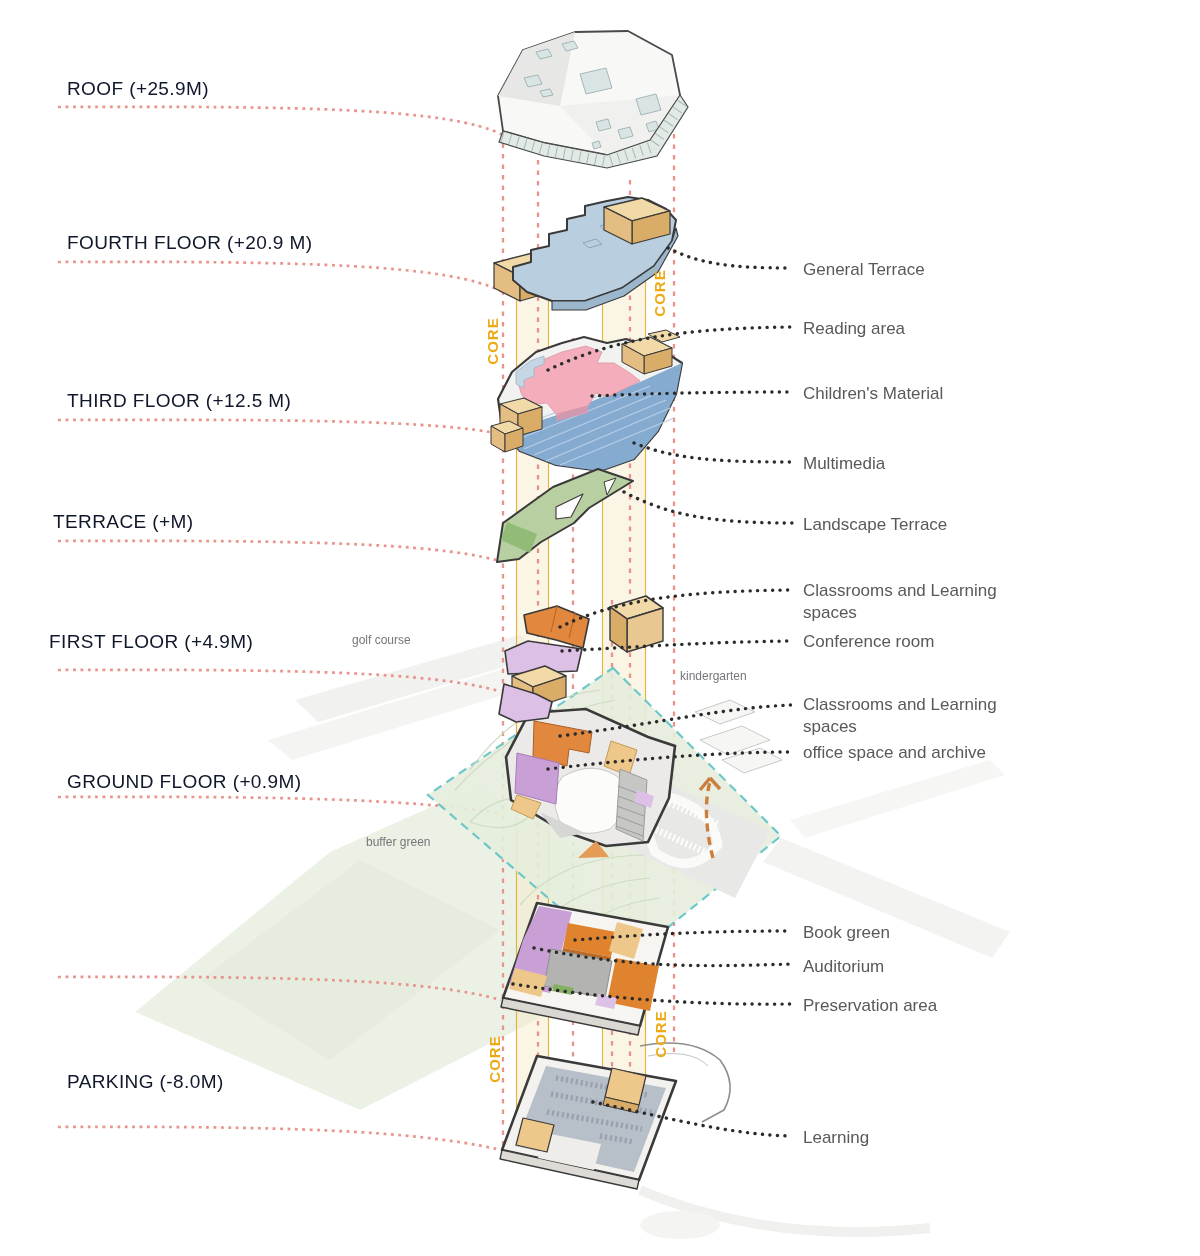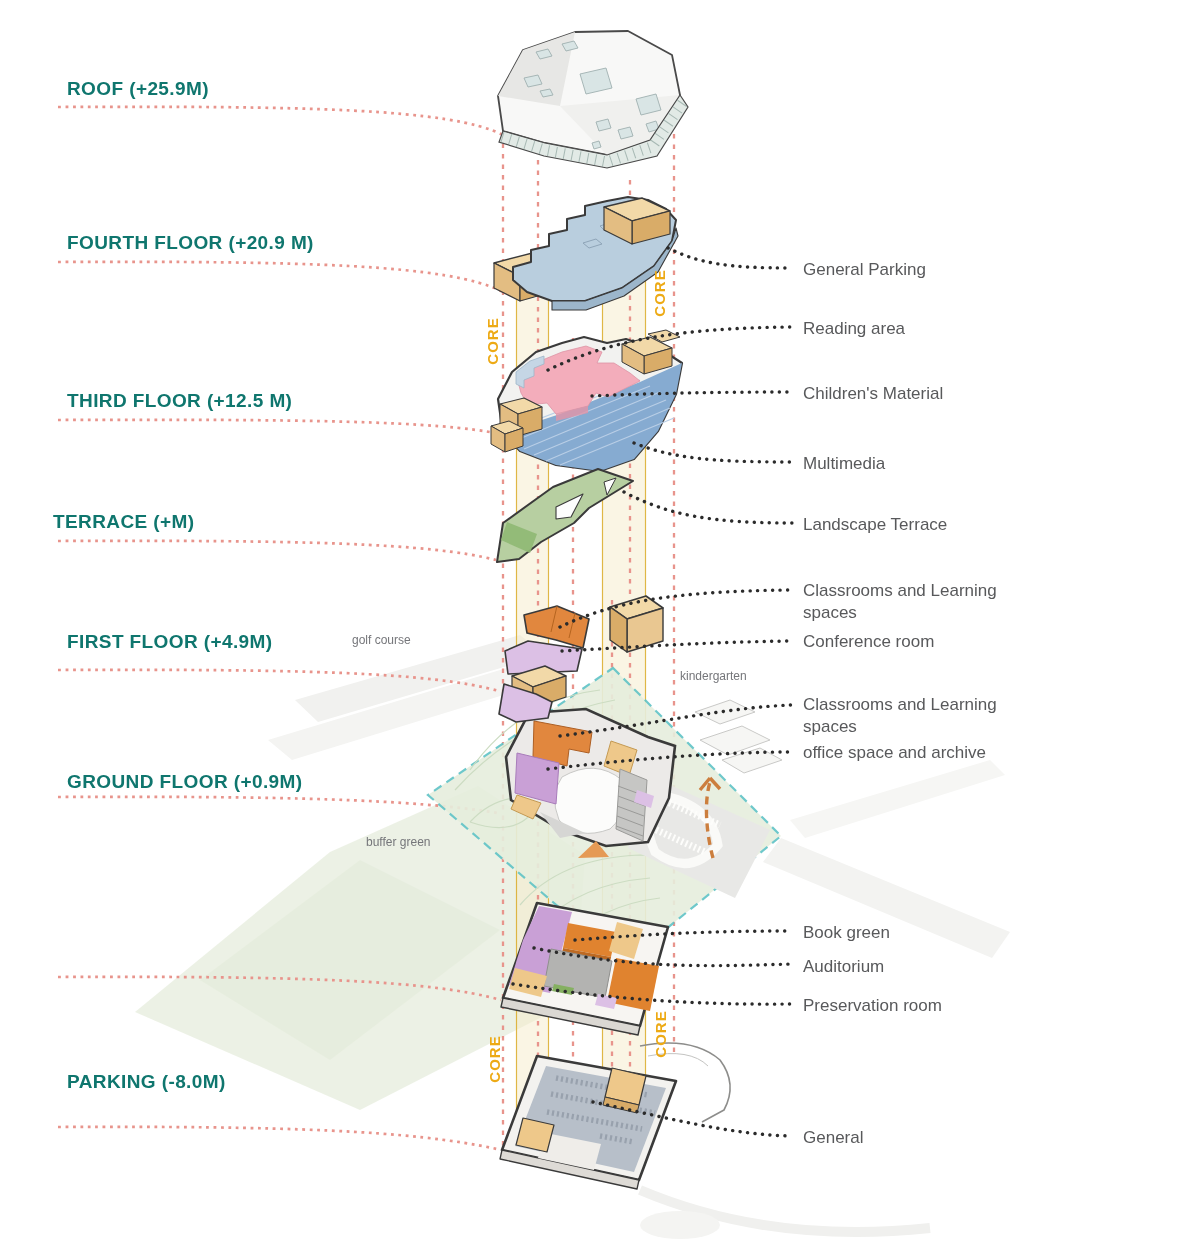--- a/index.html
+++ b/index.html
@@ -2,22 +2,22 @@
 <html><head>
 <meta charset="utf-8">
 <style>
   html,body{margin:0;padding:0;background:#ffffff;}
   #canvas{
     position:relative;width:1200px;height:1256px;background:#ffffff;overflow:hidden;
     font-family:"Liberation Sans",sans-serif;
   }
   #art{position:absolute;left:0;top:0;}
   .floor-label{
-    position:absolute;font-size:19px;color:#0f766e;letter-spacing:.4px;
-    white-space:nowrap;line-height:1.2;font-weight:bold;
+    position:absolute;font-size:19px;color:#0f172a;letter-spacing:.4px;
+    white-space:nowrap;line-height:1.2;
   }
   .prog-label{
     position:absolute;font-size:17px;color:#58595b;line-height:1.3;
   }
   .site-label{position:absolute;font-size:12px;color:#75767a;white-space:nowrap;}
   .core-label{
     position:absolute;font-size:15px;font-weight:bold;color:#edaa15;letter-spacing:1px;
     transform:translate(-50%,-50%) rotate(-90deg);white-space:nowrap;
   }
   .plead{stroke:#e8948c;stroke-width:2.7;fill:none;stroke-dasharray:2.8 4.6;}
@@ -241,37 +241,37 @@
     <path class="blead" d="M534,948 C640,970 720,966 792,964"></path>
     <path class="blead" d="M513,984 C620,1001 710,1005 792,1004"></path>
     <path class="blead" d="M593,1102 C660,1116 730,1135 792,1136"></path>
   </g>
 </svg>
 
 <div class="floor-label" style="left:67px;top:78px">ROOF (+25.9M)</div>
 <div class="floor-label" style="left:67px;top:232px">FOURTH FLOOR (+20.9 M)</div>
 <div class="floor-label" style="left:67px;top:390px">THIRD FLOOR (+12.5 M)</div>
 <div class="floor-label" style="left:53px;top:511px">TERRACE (+M)</div>
-<div class="floor-label" style="left:67px;top:631px">FIRST FLOOR (+4.9M)</div>
+<div class="floor-label" style="left:49px;top:631px">FIRST FLOOR (+4.9M)</div>
 <div class="floor-label" style="left:67px;top:771px">GROUND FLOOR (+0.9M)</div>
 <div class="floor-label" style="left:67px;top:1071px">PARKING (-8.0M)</div>
 
-<div class="prog-label" style="left:803px;top:259px">General Parking</div>
+<div class="prog-label" style="left:803px;top:259px">General Terrace</div>
 <div class="prog-label" style="left:803px;top:318px">Reading area</div>
 <div class="prog-label" style="left:803px;top:383px">Children's Material</div>
 <div class="prog-label" style="left:803px;top:453px">Multimedia</div>
 <div class="prog-label" style="left:803px;top:514px">Landscape Terrace</div>
 <div class="prog-label" style="left:803px;top:580px;width:215px">Classrooms and Learning spaces</div>
 <div class="prog-label" style="left:803px;top:631px">Conference room</div>
 <div class="prog-label" style="left:803px;top:694px;width:215px">Classrooms and Learning spaces</div>
 <div class="prog-label" style="left:803px;top:742px">office space and archive</div>
 <div class="prog-label" style="left:803px;top:922px">Book green</div>
 <div class="prog-label" style="left:803px;top:956px">Auditorium</div>
-<div class="prog-label" style="left:803px;top:995px">Preservation room</div>
-<div class="prog-label" style="left:803px;top:1127px">General</div>
+<div class="prog-label" style="left:803px;top:995px">Preservation area</div>
+<div class="prog-label" style="left:803px;top:1127px">Learning</div>
 
 <div class="site-label" style="left:352px;top:633px">golf course</div>
 <div class="site-label" style="left:680px;top:669px">kindergarten</div>
 <div class="site-label" style="left:366px;top:835px">buffer green</div>
 
 <div class="core-label" style="left:492px;top:341px">CORE</div>
 <div class="core-label" style="left:659px;top:293px">CORE</div>
 <div class="core-label" style="left:494px;top:1059px">CORE</div>
 <div class="core-label" style="left:660px;top:1034px">CORE</div>
 

